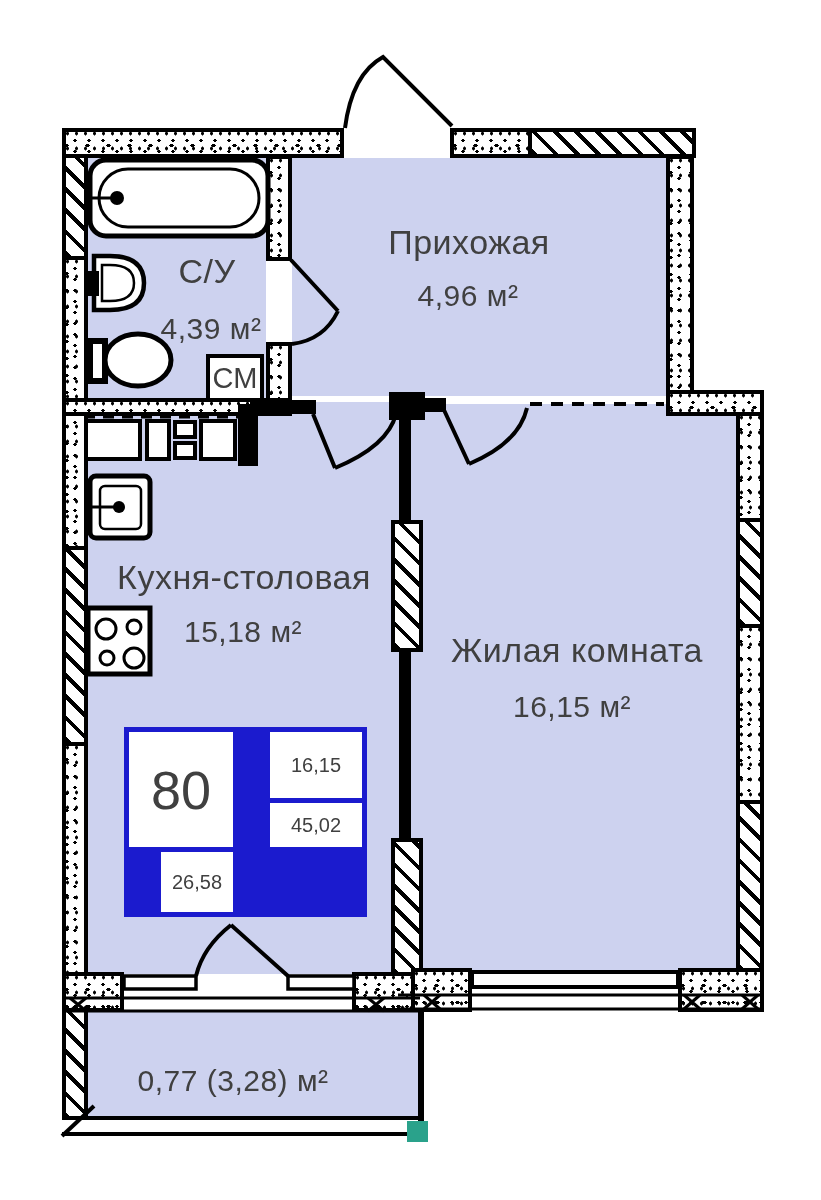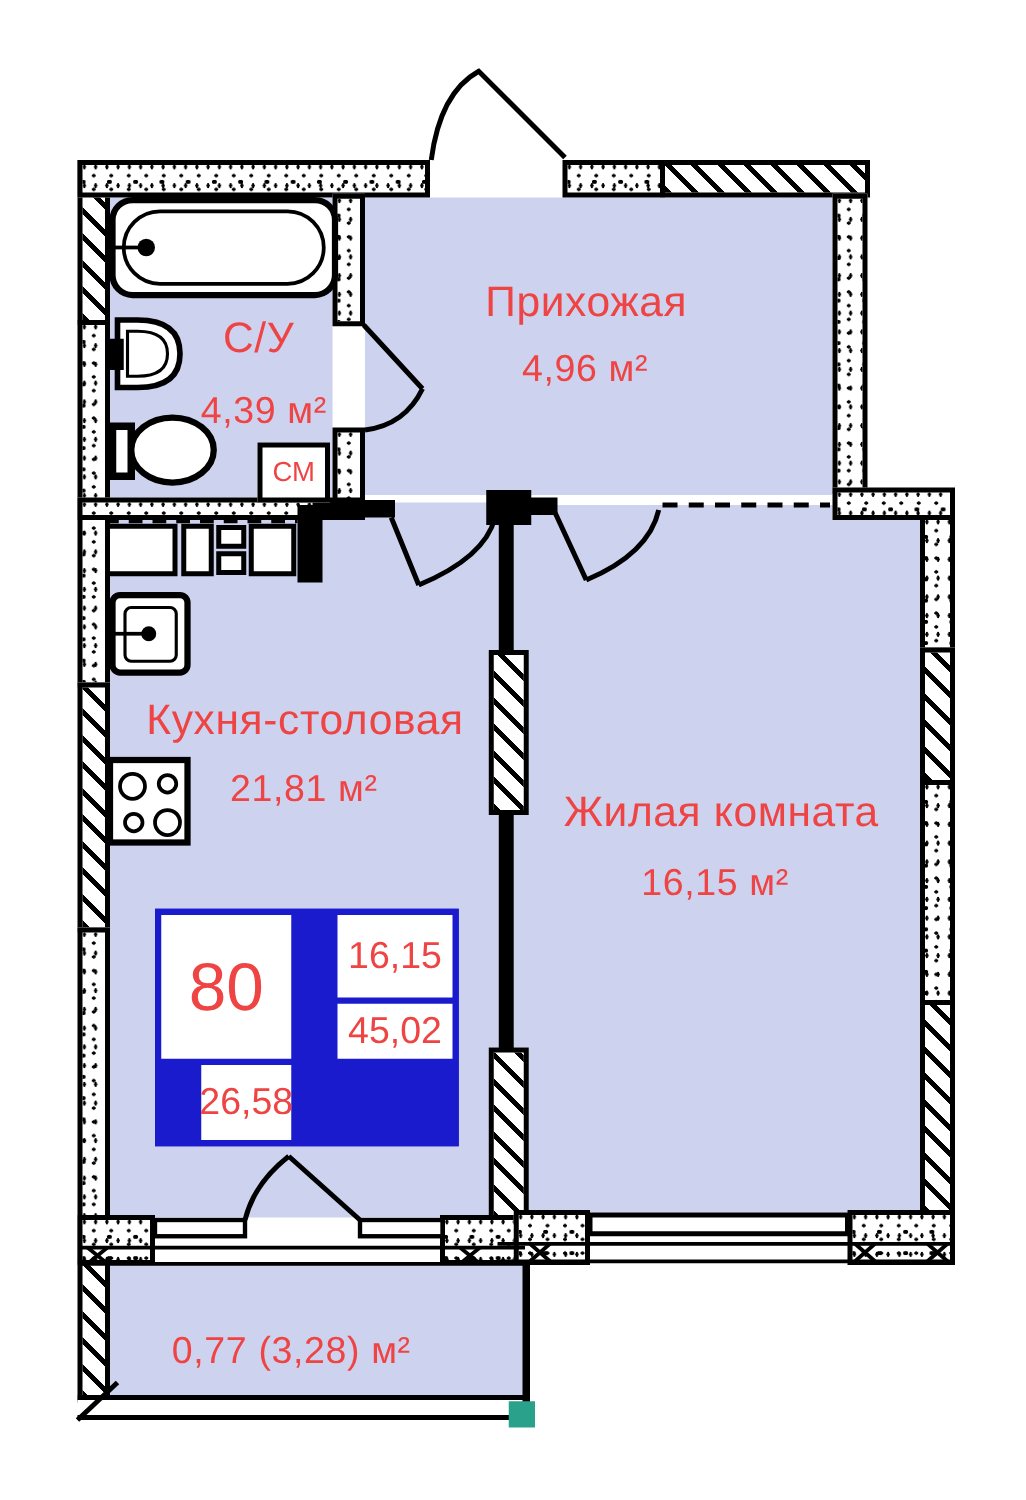--- a/index.html
+++ b/index.html
@@ -1,44 +1,44 @@
 <!DOCTYPE html>
 <html><head>
 <meta charset="utf-8">
 <style>
   html,body{margin:0;padding:0;background:#ffffff;}
   #plan{position:relative;width:821px;height:1200px;background:#fff;overflow:hidden;
-        font-family:"Liberation Sans", sans-serif;color:#ef4444;}
+        font-family:"Liberation Sans", sans-serif;color:#404040;}
   .abs{position:absolute;box-sizing:border-box;}
   .fill{background:var(--room-fill,#cdd2ef);z-index:1;}
   .wall{border:4px solid #000;z-index:10;}
   .speckle{background-color:#fff;
     background-image:
       radial-gradient(#000 1.5px, transparent 1.7px),
       radial-gradient(#000 1.1px, transparent 1.3px),
       radial-gradient(#000 2.0px, transparent 2.2px);
     background-size:14px 11px, 9px 15px, 21px 17px;
     background-position:2px 3px, 6px 9px, 11px 5px;}
   .hatch{background-color:#fff;
     background-image:repeating-linear-gradient(45deg,#000 0,#000 4px,transparent 4px,transparent 15px);}
   .black{background:#000;z-index:12;}
   svg.overlay{position:absolute;left:0;top:0;z-index:30;pointer-events:none;}
   .lbl{position:absolute;transform:translate(-50%,-50%);white-space:nowrap;z-index:40;
        letter-spacing:0.5px;}
   .room-name{font-size:34px;}
   .room-area{font-size:30px;}
   .cm-box{border:4px solid #000;background:#fff;display:flex;align-items:center;justify-content:center;
-          font-size:22px;z-index:35;}
+          font-size:29px;z-index:35;}
   .infocard{display:grid;grid-template-columns:104px 1fr;grid-template-rows:66px 44px 1fr;
             gap:5px;background:var(--card-border,#1b1bce);border:5px solid var(--card-border,#1b1bce);
             z-index:40;}
   .cell{background:#fff;display:flex;align-items:center;justify-content:center;}
   .cell-num{grid-row:1/3;font-size:54px;}
   .cell-type{font-size:36px;}
-  .cell-val{font-size:30px;margin-left:32px;}
+  .cell-val{font-size:20px;margin-left:32px;}
   .rail{background:#fff;border-top:4px solid #000;border-bottom:4px solid #000;z-index:15;}
 </style>
 </head>
 <body>
 
 <div id="plan" style="--room-fill: #cdd2ef; --card-border: #1b1bce;">
 
   <div class="abs fill" style="left:88px;top:158px;width:178px;height:242px;"></div>
   <div class="abs fill" style="left:292px;top:158px;width:374px;height:238px;"></div>
   <div class="abs fill" style="left:88px;top:402px;width:311px;height:572px;"></div>
@@ -159,21 +159,21 @@
     <rect x="407" y="1121" width="21" height="21" fill="#2aa28b"></rect>
   </svg>
 
   <div class="lbl room-name" style="left:469px;top:242px;">Прихожая</div>
   <div class="lbl room-area" style="left:468px;top:296px;">4,96 м²</div>
 
   <div class="lbl room-name" style="left:207px;top:271px;">С/У</div>
   <div class="lbl room-area" style="left:211px;top:329px;">4,39 м²</div>
 
   <div class="lbl room-name" style="left:244px;top:577px;">Кухня-столовая</div>
-  <div class="lbl room-area" style="left:243px;top:632px;">21,81 м²</div>
+  <div class="lbl room-area" style="left:243px;top:632px;">15,18 м²</div>
 
   <div class="lbl room-name" style="left:577px;top:650px;">Жилая комната</div>
   <div class="lbl room-area" style="left:572px;top:707px;">16,15 м²</div>
 
   <div class="lbl room-area" style="left:233px;top:1081px;">0,77 (3,28) м²</div>
 
   <div class="abs cm-box" style="left:206px;top:354px;width:58px;height:48px;">
     <span>СМ</span>
   </div>
 

